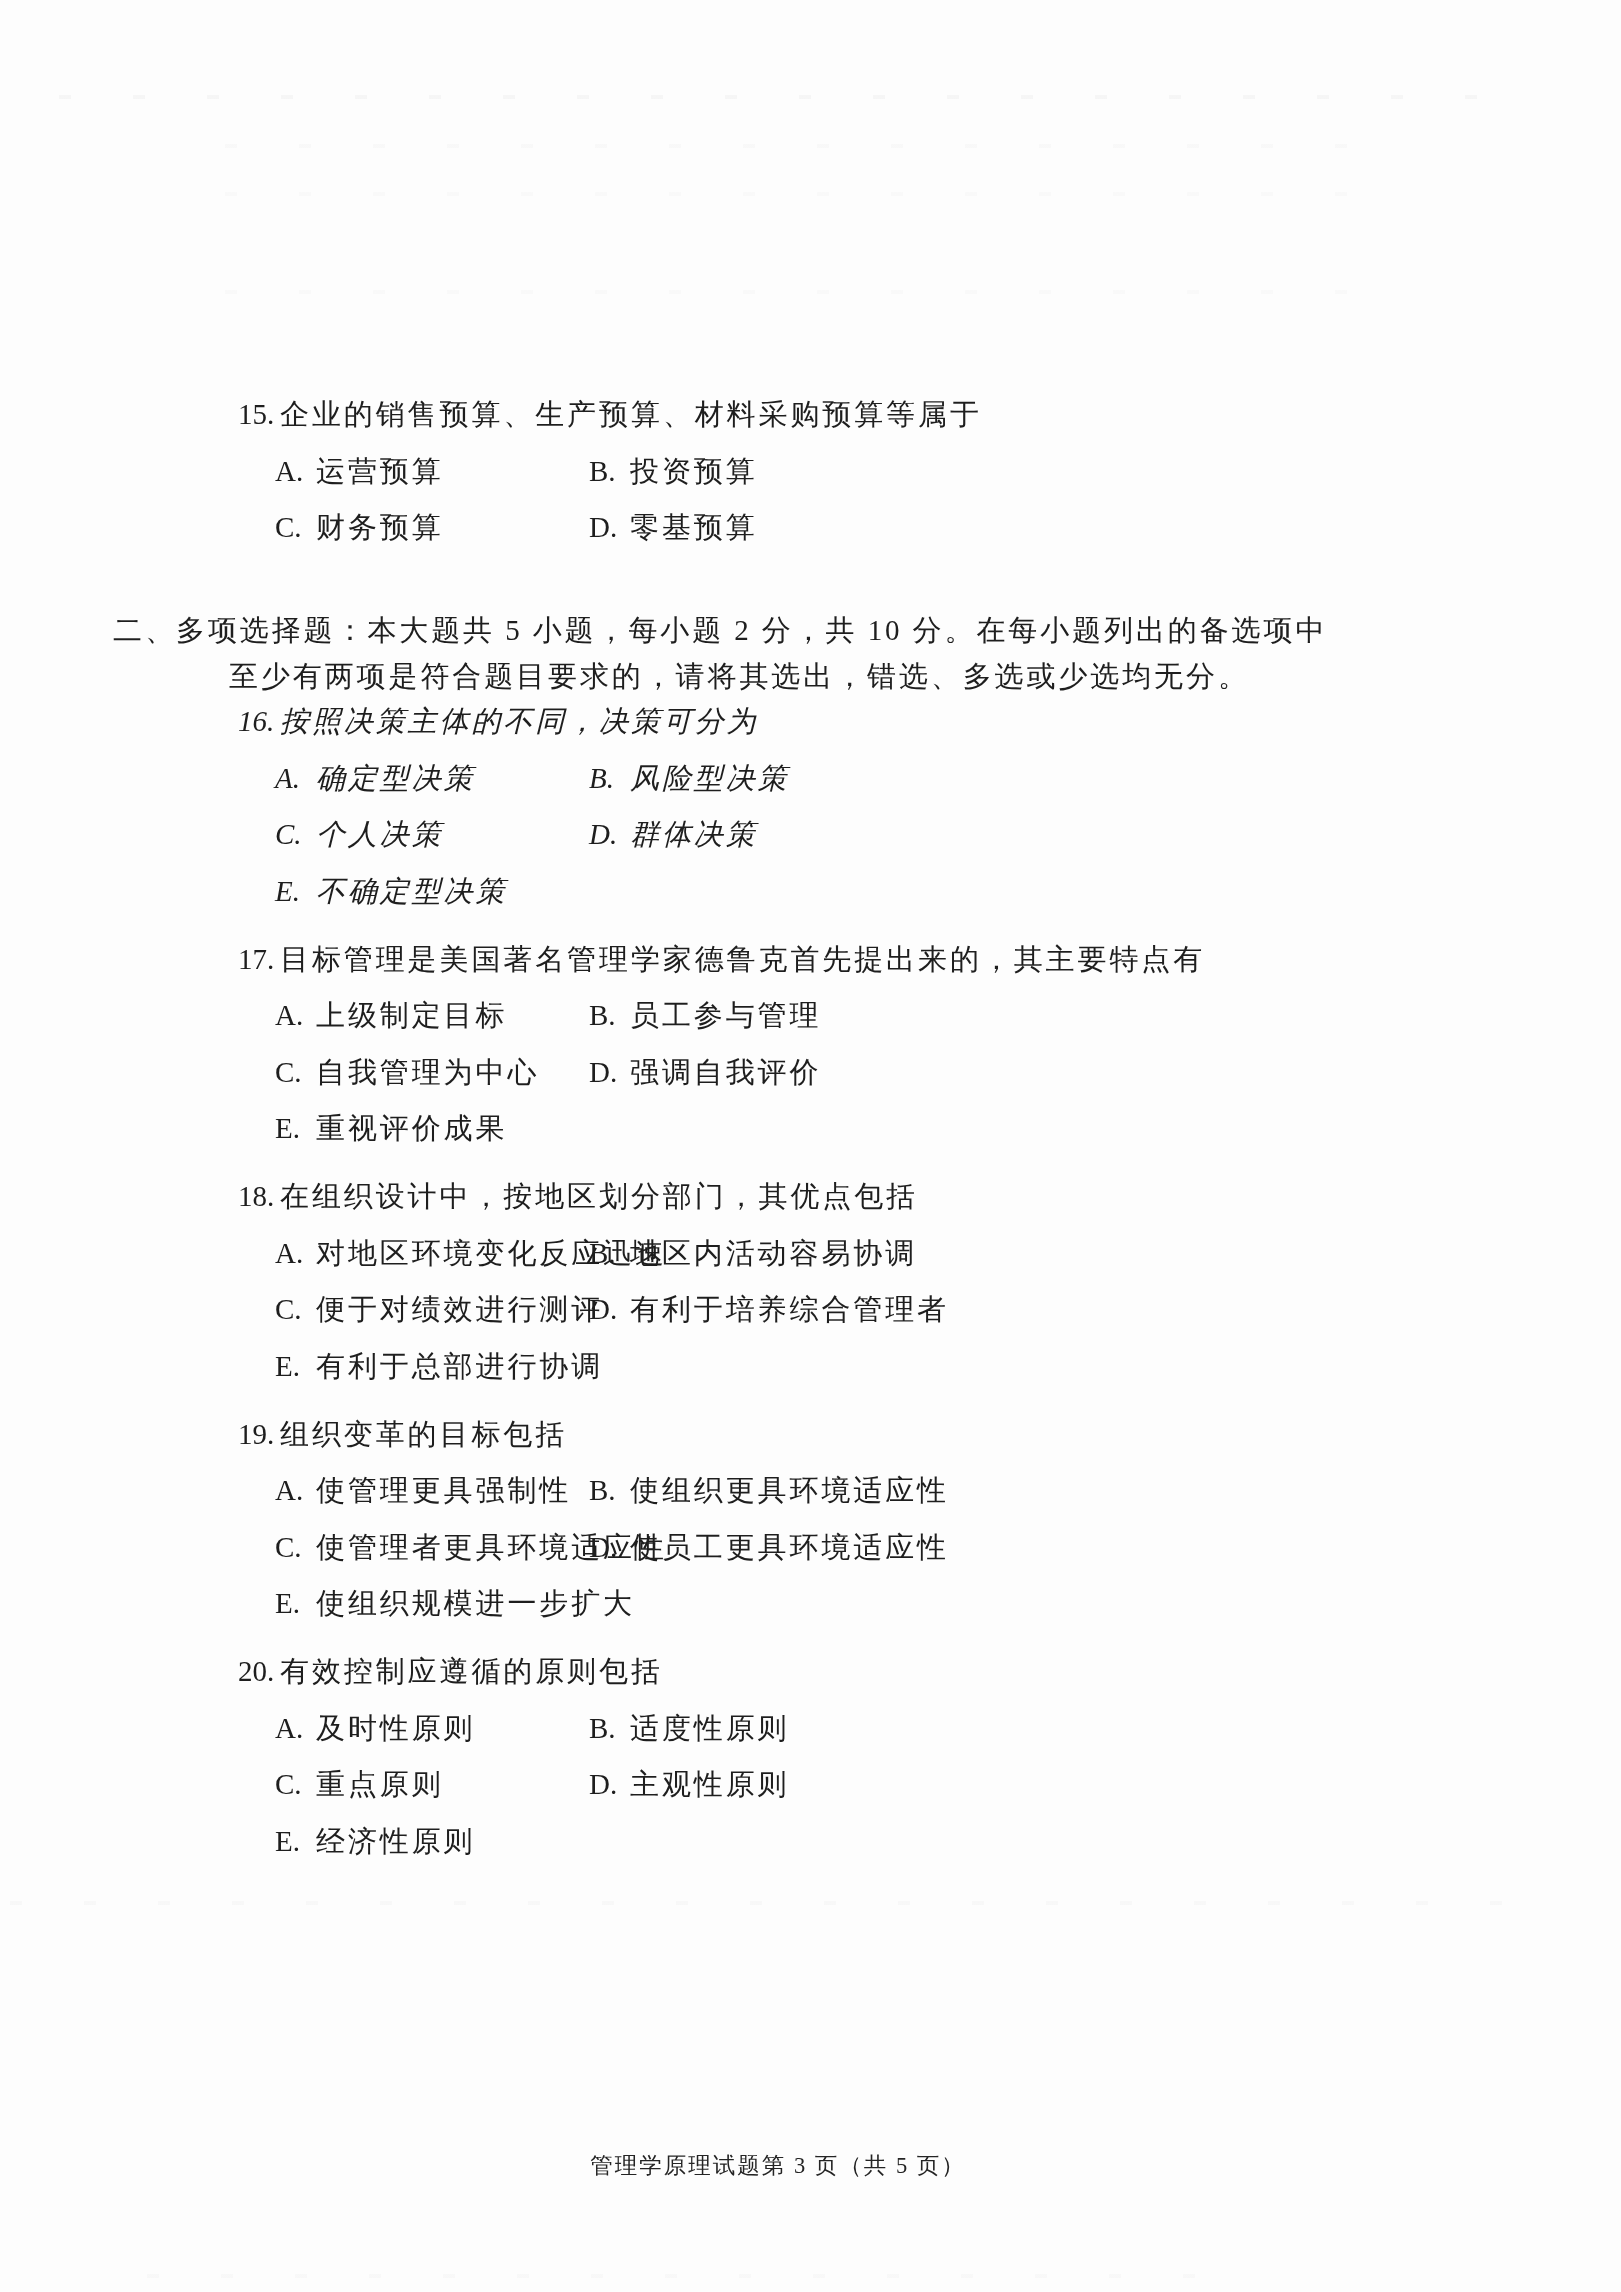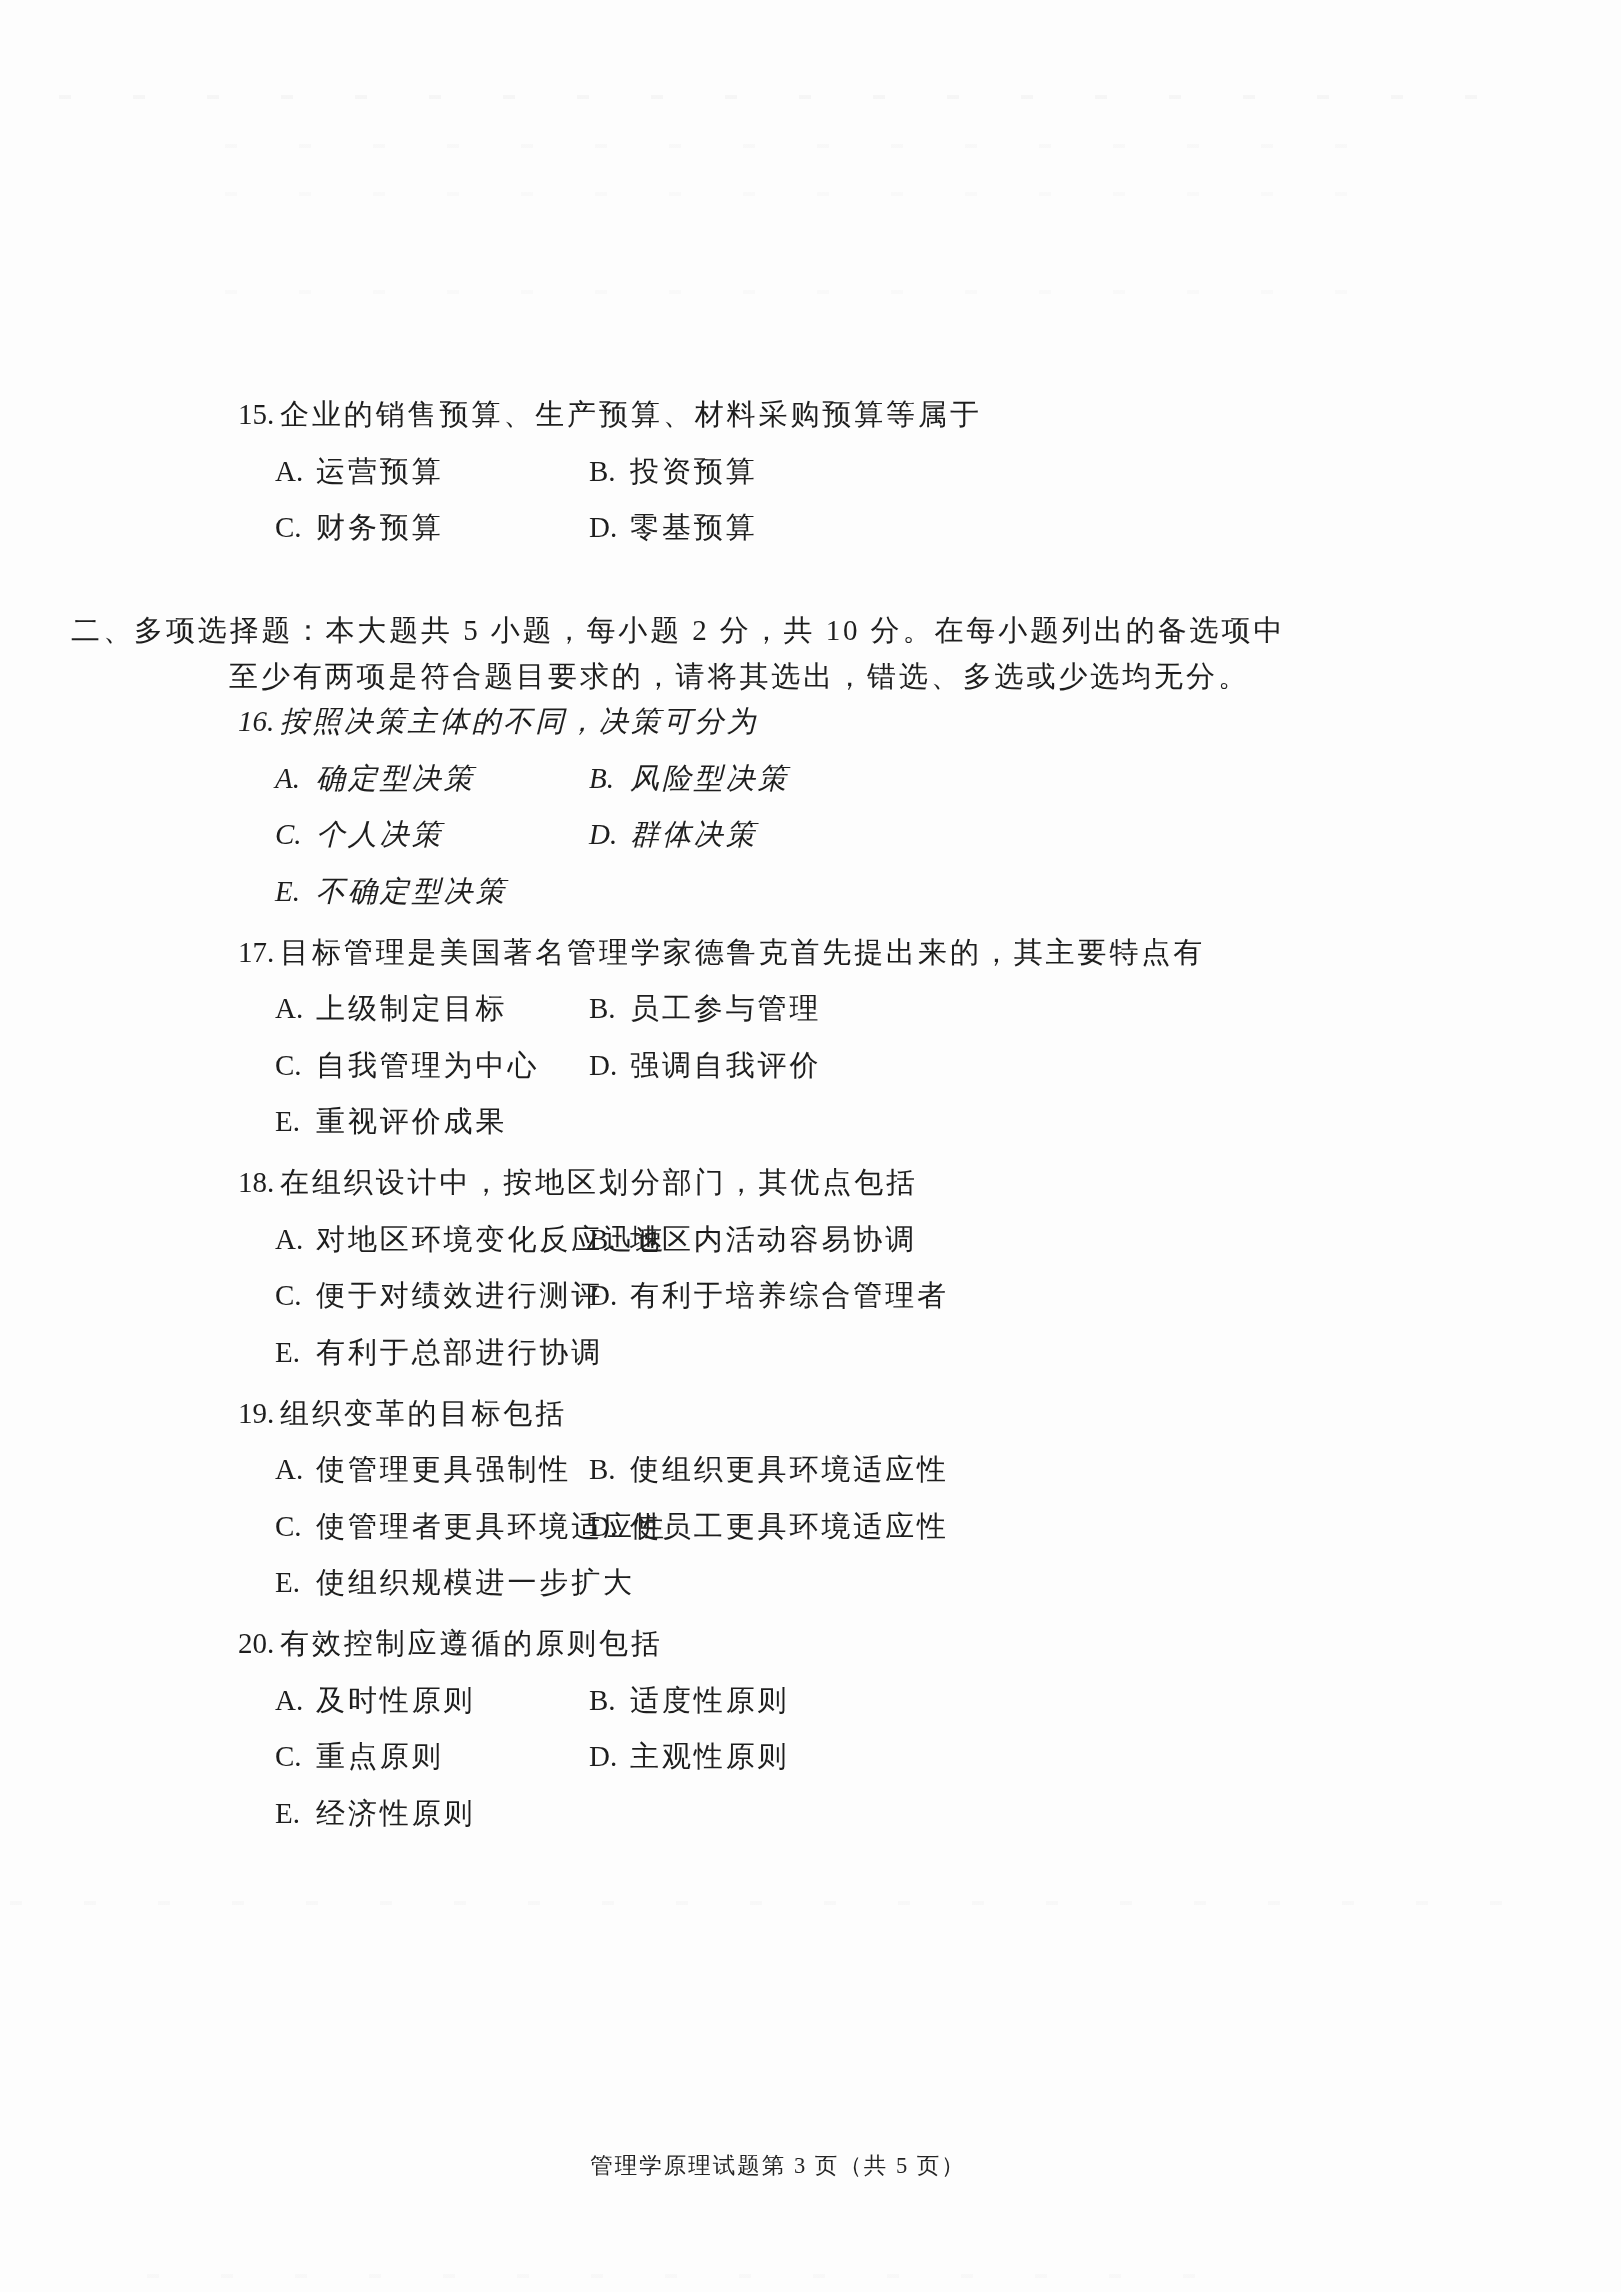--- a/index.html
+++ b/index.html
@@ -28,25 +28,25 @@
   .content { position:absolute; top:390px; left:0; width:100%; }
 
   .q-stem { padding-left:238px; line-height:33px; white-space:nowrap; }
   .q-num  { display:inline-block; width:42px; letter-spacing:0; }
 
   .opt-row { display:flex; padding-left:275px; margin-top:23.5px; line-height:33px; }
   .opt { display:flex; white-space:nowrap; }
   .opt-first { width:314px; flex:none; }
   .opt-label { display:inline-block; width:41px; flex:none; letter-spacing:0; }
 
-  .question { margin-top:28px; }
+  .question { margin-top:35px; }
   .question.first { margin-top:8px; }
 
   .section-head { margin-top:63px; line-height:46px; }
-  .sh-line1 { padding-left:71px; white-space:nowrap; }
+  .sh-line1 { padding-left:113px; white-space:nowrap; }
   .sh-num   { display:inline-block; width:63px; }
   .sh-line2 { padding-left:229px; white-space:nowrap; }
   .section-head + .question { margin-top:6px;font-style:italic; }
 
   .page-footer {
     position:absolute;
     top:2149px;
     left:0;
     width:1460px;
     text-align:center;

